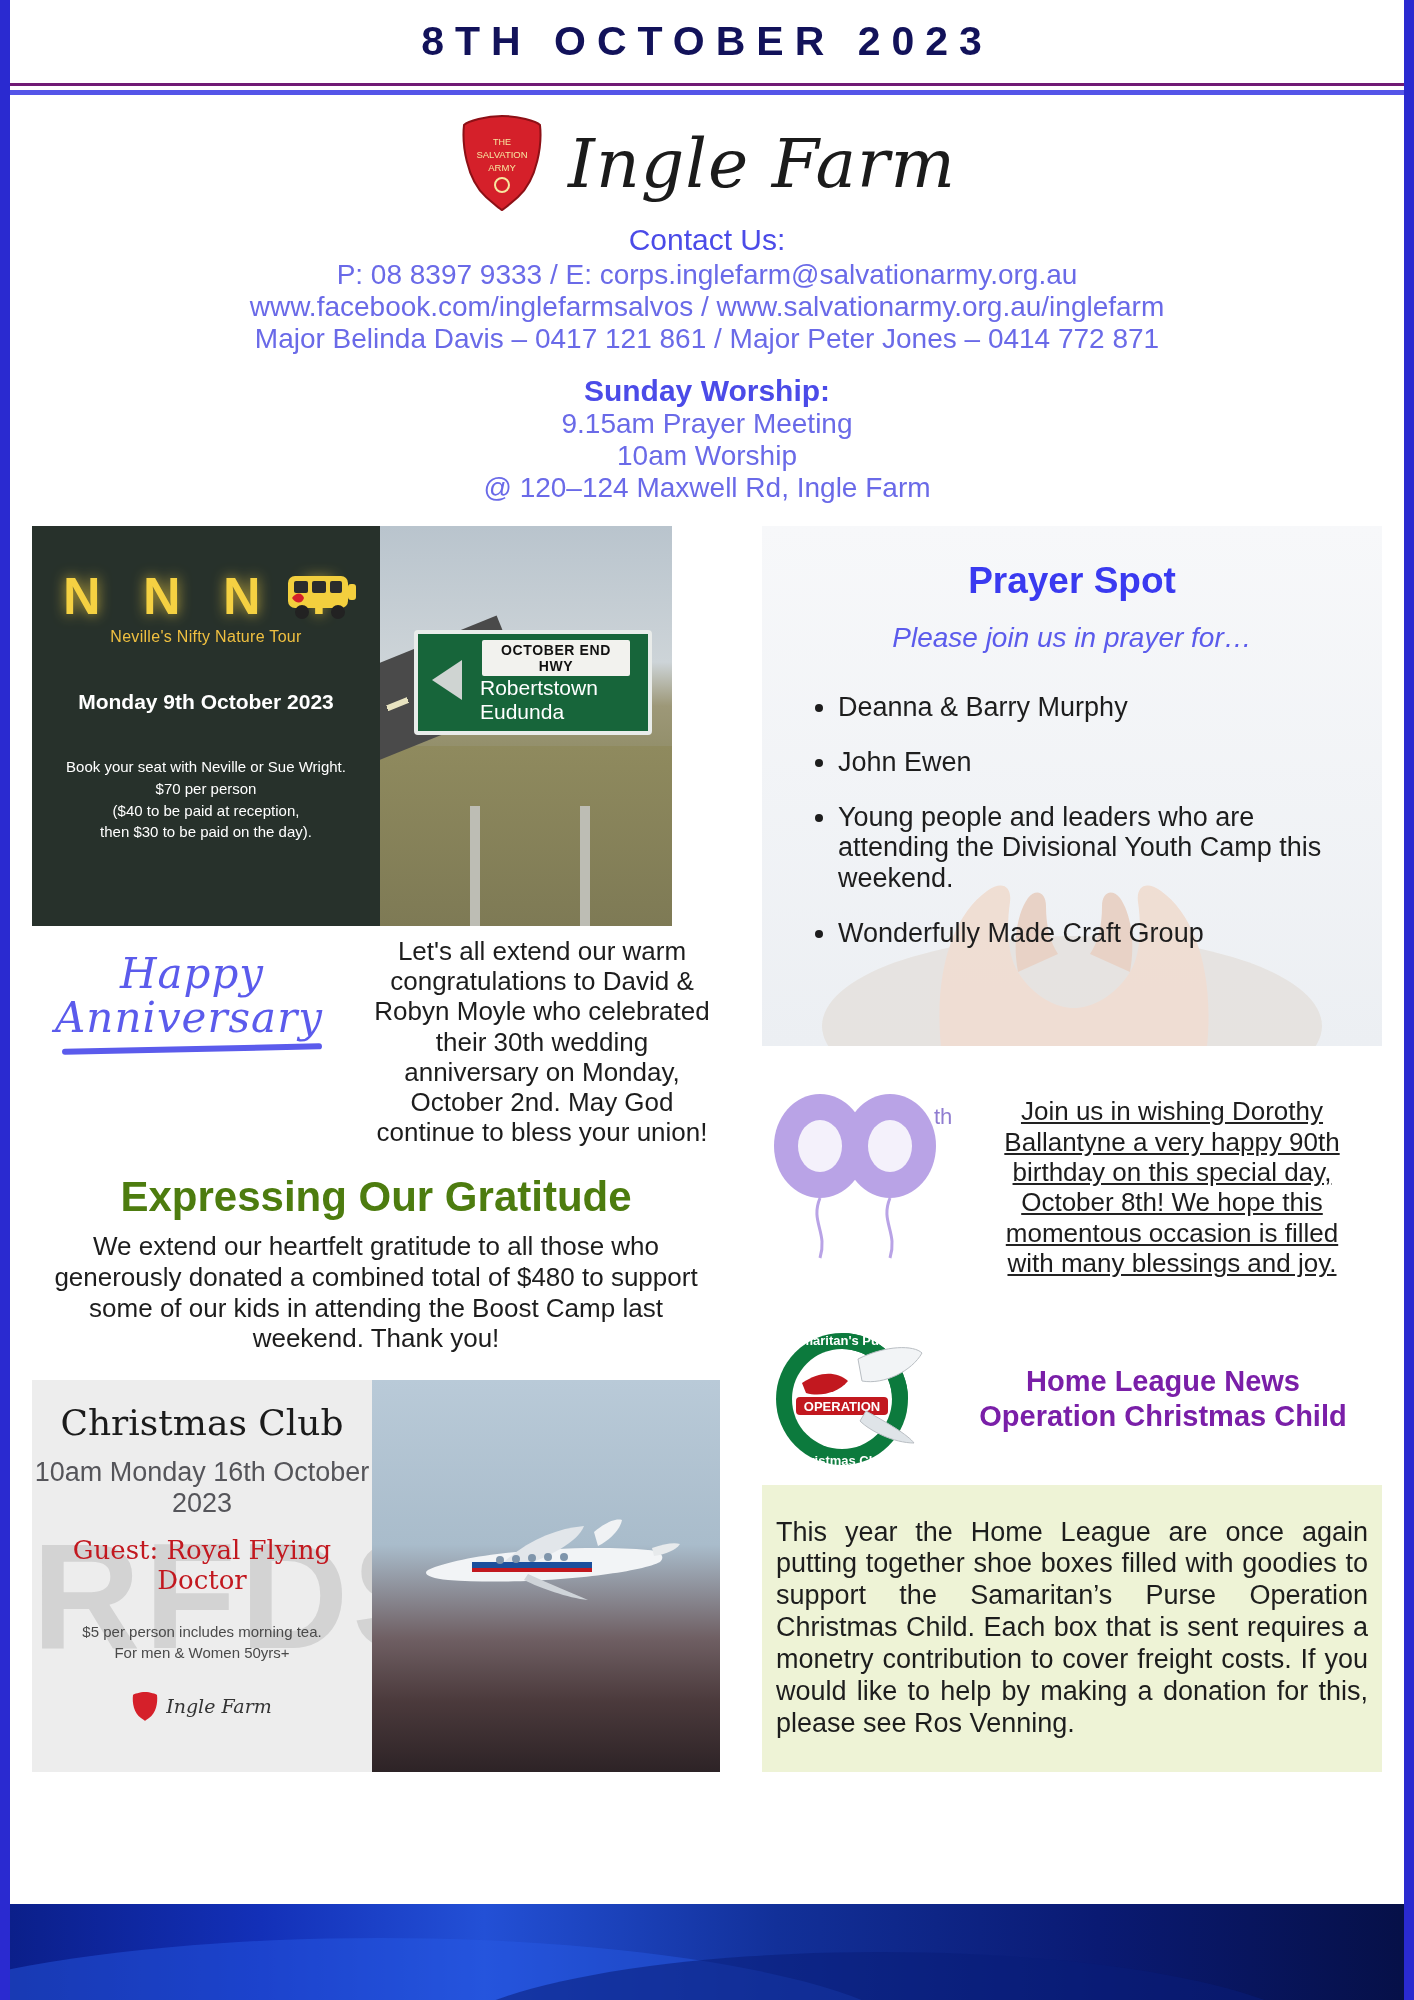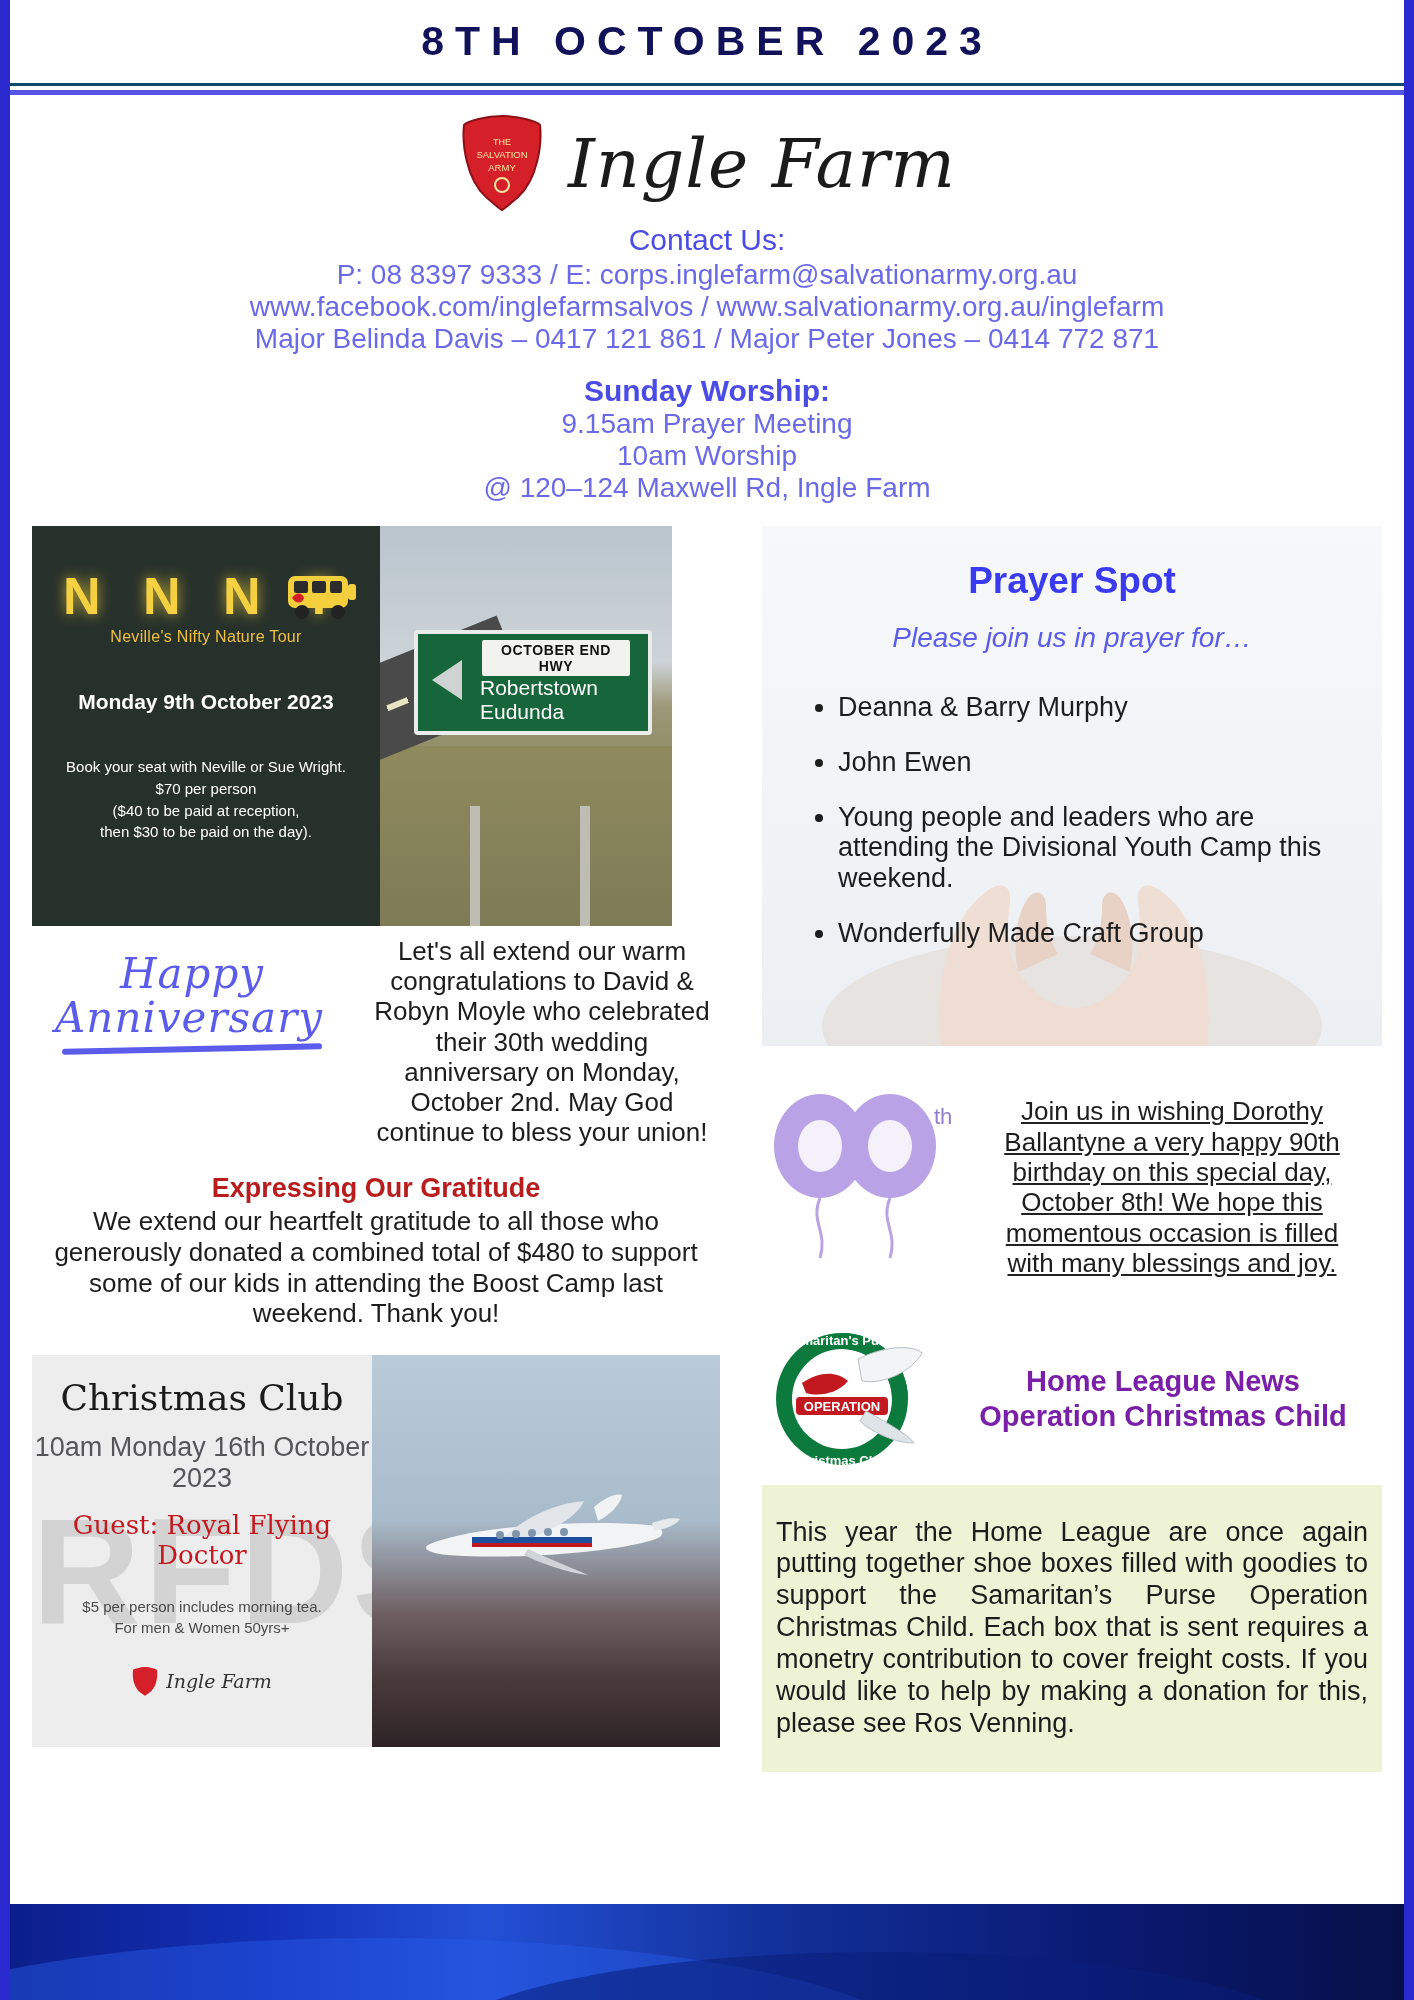--- a/index.html
+++ b/index.html
@@ -18,21 +18,21 @@
     width: 1414px;
     height: 2000px;
     background: #fff;
     border-left: 10px solid #2a2ad0;
     border-right: 10px solid #2a2ad0;
   }
   
   .top-banner {
     height: 86px;
     background: #fff;
-    border-bottom: 3px solid #0c4a6e;
+    border-bottom: 3px solid #701a75;
     display: flex;
     align-items: center;
     justify-content: center;
   }
   .top-banner .date {
     font-size: 41px;
     letter-spacing: 11px;
     color: #12125a;
     font-weight: 600;
   }
@@ -229,23 +229,23 @@
     width: 352px;
     font-size: 26px;
     line-height: 1.16;
     text-align: center;
     color: #1d1d1d;
   }
 
   
   .gratitude { margin-top: 26px; text-align: center; }
   .gratitude h2 {
-    color: #b91c1c;
-    font-size: 27px;
-    margin-bottom: 2px;
+    color: #4d7c0f;
+    font-size: 42px;
+    margin-bottom: 10px;
   }
   .gratitude p {
     font-size: 26px;
     line-height: 1.18;
     color: #1d1d1d;
   }
 
   
   .companion {
     display: flex;

